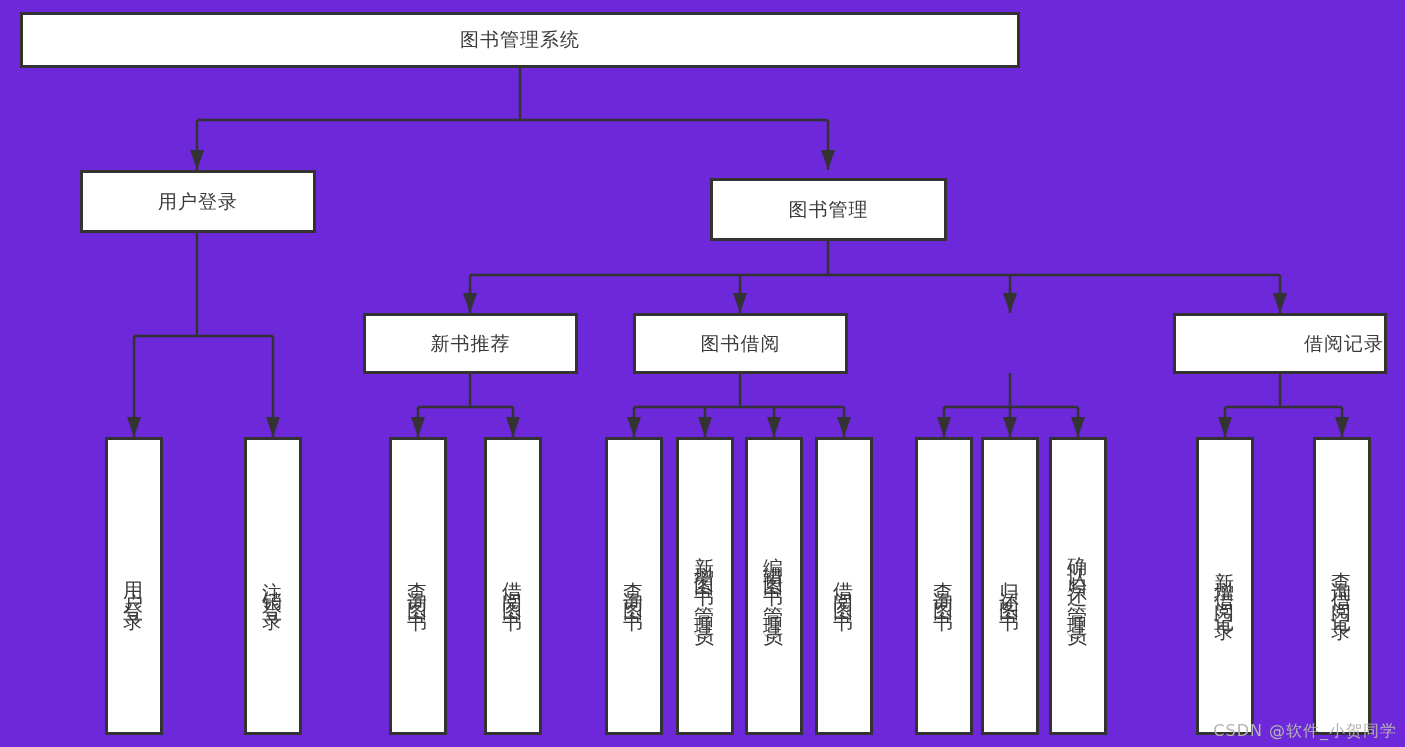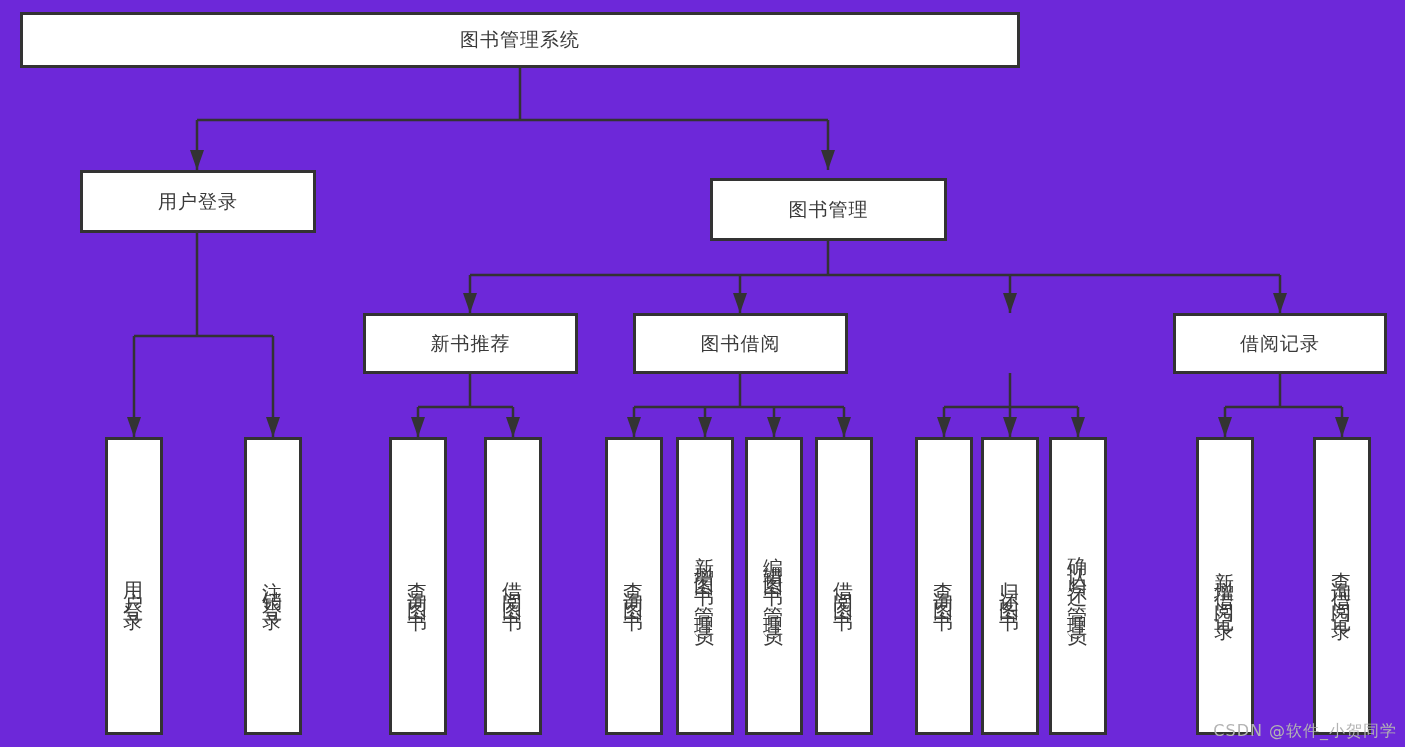--- a/index.html
+++ b/index.html
@@ -20,21 +20,21 @@
     color:#3a3a3a;
   }
   .hnode{font-size:19px;letter-spacing:1px;}
   .root{left:20px;top:12px;width:1000px;height:56px;}
   .l2a{left:80px;top:170px;width:236px;height:63px;}
   .l2b{left:710px;top:170px;width:237px;height:63px;margin-top:8px;}
   .l3{top:313px;height:61px;width:215px;}
   .l3a{left:363px;}
   .l3b{left:633px;}
   .l3c{left:903px;}
-  .l3d{left:1173px;width:214px;}
+  .l3d{left:1173px;width:214px;justify-content:flex-end;}
   .leaf{top:437px;height:298px;width:58px;}
   .leaf .vtext{
     writing-mode:vertical-rl;
     text-orientation:mixed;
     font-size:20px;
     letter-spacing:10px;
     white-space:nowrap;
     color:#3a3a3a;
   }
   .lfA1{left:105px;} .lfA2{left:244px;}

